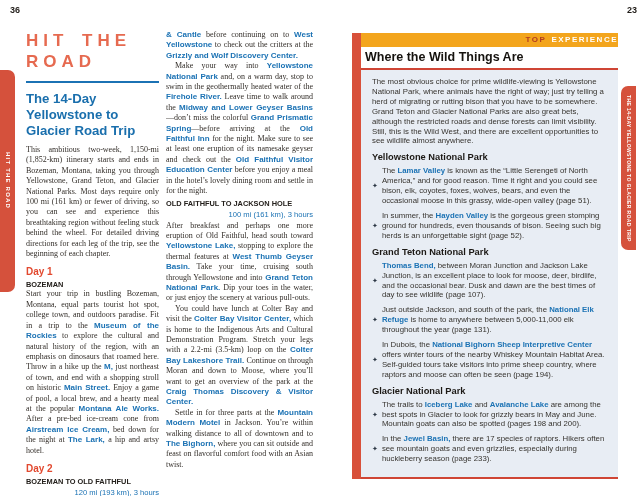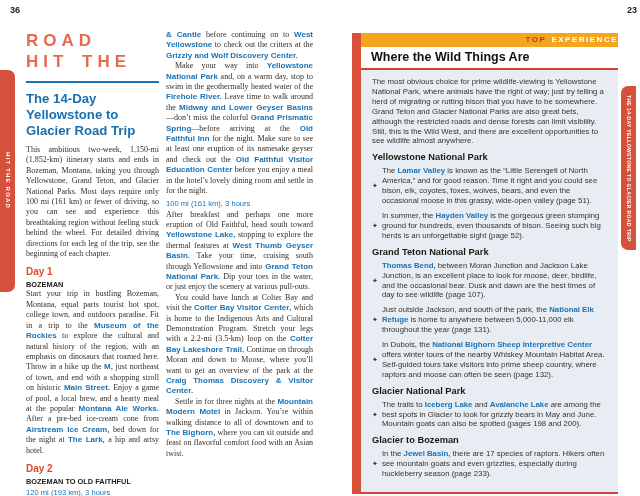--- a/index.html
+++ b/index.html
@@ -28,72 +28,73 @@
   .road-title{font-size:17px;font-weight:bold;letter-spacing:5px;word-spacing:4px;color:#e66a50;line-height:21px;}
   .blue-rule{height:2px;background:#1b72b4;margin:9px 0 8px;}
   .trip-heading{font-size:13.2px;font-weight:bold;color:#1a6fad;line-height:16px;margin:0 0 6px;}
 
   
   .blk{margin:0;}
   .page-left-text .blk.para{font-family:"Liberation Serif",serif;font-size:8px;line-height:10.4px;color:#332e29;text-align:justify;}
   .blk.para.ind{text-indent:9px;}
   .blk.day{font-size:10px;font-weight:bold;color:#e2492f;margin-top:7px;line-height:12px;}
   .blk.caps{font-size:7.4px;font-weight:bold;color:#24201c;line-height:9px;margin-top:2px;}
-  .blk.dur{font-size:7.6px;color:#1b72b4;line-height:9px;margin:2px 0 2px;}
+  .blk.dur{font-size:7.6px;color:#1b72b4;line-height:9px;margin:2px 0 2px;text-align:right;}
   .bb{color:#1b72b4;font-weight:bold;font-family:"Liberation Sans",sans-serif;}
 
   
   #feature-box{position:absolute;left:352px;top:33px;width:266px;border-bottom:2px solid #cf4535;}
   .red-bar{position:absolute;left:0;top:0;bottom:-2px;width:9px;background:#d8503a;}
   .box-main{margin-left:9px;}
   .banner{height:14px;line-height:14px;background:#f3a51d;text-align:right;font-size:8px;font-weight:bold;letter-spacing:1.5px;}
   .banner-top{color:#b23c20;}
   .banner-rest{color:#fff;margin-left:5px;}
-  .box-title{background:#fff;font-size:12.5px;font-weight:bold;color:#15120e;padding:3px 10px 4px;border-bottom:2px solid #cf4535;}
+  .box-title{background:#fff;font-size:12.5px;font-weight:bold;color:#15120e;padding:3px 4px 4px;border-bottom:2px solid #cf4535;}
   .box-content{background:#e8edf4;padding:7px 11px 8px;}
   .box-content .blk.para{font-size:7.8px;line-height:9.9px;color:#36332e;margin-bottom:5px;}
   .blk.sub{font-size:9.3px;font-weight:bold;color:#1c1915;margin:6px 0 4px;}
   .blk.bullet{display:flex;margin:0 0 5px;align-items:center;}
   .glyph{color:#2c3744;font-size:7px;line-height:9.9px;margin-right:4px;flex:0 0 auto;}
   .btext{flex:1;font-size:7.8px;line-height:9.9px;color:#36332e;}
 </style>
 </head>
 <body>
 
 <div class="pagenum" id="pn-left">36</div>
 <div class="edge-tab" id="tab-left">
   <span>HIT THE ROAD</span>
 </div>
 
 <div class="col page-left-text" id="col1">
   <div class="road-title">
+    <div>HIT THE</div>
     <div>ROAD</div>
-    <div>HIT THE</div>
   </div>
   <div class="blue-rule"></div>
   <div class="trip-heading">The 14-Day Yellowstone to Glacier Road Trip</div>
   <div>
       <div class="blk para"><span>This ambitious two-week, 1,150-mi (1,852-km) itinerary starts and ends in Bozeman, Montana, taking you through Yellowstone, Grand Teton, and Glacier National Parks. Most days require only 100 mi (161 km) or fewer of driving, so you can see and experience this breathtaking region without feeling stuck behind the wheel. For detailed driving directions for each leg of the trip, see the beginning of each chapter.</span></div>
       <div class="blk day">Day 1</div>
       <div class="blk caps">BOZEMAN</div>
       <div class="blk para"><span>Start your trip in bustling Bozeman, Montana, equal parts tourist hot spot, college town, and outdoors paradise. Fit in a trip to the </span><span class="bb">Museum of the Rockies</span><span> to explore the cultural and natural history of the region, with an emphasis on dinosaurs that roamed here. Throw in a hike up the </span><span class="bb">M,</span><span> just northeast of town, and end with a shopping stroll on historic </span><span class="bb">Main Street.</span><span> Enjoy a game of pool, a local brew, and a hearty meal at the popular </span><span class="bb">Montana Ale Works.</span><span> After a pre-bed ice-cream cone from </span><span class="bb">Airstream Ice Cream,</span><span> bed down for the night at </span><span class="bb">The Lark,</span><span> a hip and artsy hotel.</span></div>
       <div class="blk day">Day 2</div>
       <div class="blk caps">BOZEMAN TO OLD FAITHFUL</div>
       <div class="blk dur">120 mi (193 km), 3 hours</div>
     </div>
 </div>
 
 <div class="col page-left-text" id="col2">
   <div>
       <div class="blk para"><span class="bb">&amp; Cantle</span><span> before continuing on to </span><span class="bb">West Yellowstone</span><span> to check out the critters at the </span><span class="bb">Grizzly and Wolf Discovery Center.</span></div>
       <div class="blk para ind"><span>Make your way into </span><span class="bb">Yellowstone National Park</span><span> and, on a warm day, stop to swim in the geothermally heated water of the </span><span class="bb">Firehole River.</span><span> Leave time to walk around the </span><span class="bb">Midway and Lower Geyser Basins</span><span>—don’t miss the colorful </span><span class="bb">Grand Prismatic Spring</span><span>—before arriving at the </span><span class="bb">Old Faithful Inn</span><span> for the night. Make sure to see at least one eruption of its namesake geyser and check out the </span><span class="bb">Old Faithful Visitor Education Center</span><span> before you enjoy a meal in the hotel’s lovely dining room and settle in for the night.</span></div>
+      <div class="blk caps">OLD FAITHFUL TO JACKSON HOLE</div>
       <div class="blk dur">100 mi (161 km), 3 hours</div>
       <div class="blk para"><span>After breakfast and perhaps one more eruption of Old Faithful, head south toward </span><span class="bb">Yellowstone Lake,</span><span> stopping to explore the thermal features at </span><span class="bb">West Thumb Geyser Basin.</span><span> Take your time, cruising south through Yellowstone and into </span><span class="bb">Grand Teton National Park.</span><span> Dip your toes in the water, or just enjoy the scenery at various pull-outs.</span></div>
       <div class="blk para ind"><span>You could have lunch at Colter Bay and visit the </span><span class="bb">Colter Bay Visitor Center,</span><span> which is home to the Indigenous Arts and Cultural Demonstration Program. Stretch your legs with a 2.2-mi (3.5-km) loop on the </span><span class="bb">Colter Bay Lakeshore Trail.</span><span> Continue on through Moran and down to Moose, where you’ll want to get an overview of the park at the </span><span class="bb">Craig Thomas Discovery &amp; Visitor Center.</span></div>
-      <div class="blk para ind"><span>Settle in for three nights at the </span><span class="bb">Mountain Modern Motel</span><span> in Jackson. You’re within walking distance to all of downtown and to </span><span class="bb">The Bighorn,</span><span> where you can sit outside and feast on flavorful comfort food with an Asian twist.</span></div>
+      <div class="blk para ind"><span>Settle in for three parts at the </span><span class="bb">Mountain Modern Motel</span><span> in Jackson. You’re within walking distance to all of downtown and to </span><span class="bb">The Bighorn,</span><span> where you can sit outside and feast on flavorful comfort food with an Asian twist.</span></div>
     </div>
 </div>
 
 <div class="pagenum" id="pn-right">23</div>
 <div class="edge-tab" id="tab-right">
   <span>THE 14-DAY YELLOWSTONE TO GLACIER ROAD TRIP</span>
 </div>
 
 <div id="feature-box">
   <div class="red-bar"></div>
@@ -117,27 +118,26 @@
         <div class="blk bullet">
           <span class="glyph">✦</span>
           <span class="btext"><span class="bb">Thomas Bend,</span><span> between Moran Junction and Jackson Lake Junction, is an excellent place to look for moose, deer, birdlife, and the occasional bear. Dusk and dawn are the best times of day to see wildlife (page 107).</span></span>
         </div>
         <div class="blk bullet">
           <span class="glyph">✦</span>
           <span class="btext"><span>Just outside Jackson, and south of the park, the </span><span class="bb">National Elk Refuge</span><span> is home to anywhere between 5,000-11,000 elk throughout the year (page 131).</span></span>
         </div>
         <div class="blk bullet">
           <span class="glyph">✦</span>
-          <span class="btext"><span>In Dubois, the </span><span class="bb">National Bighorn Sheep Interpretive Center</span><span> offers winter tours of the nearby Whiskey Mountain Habitat Area. Self-guided tours take visitors into prime sheep country, where raptors and moose can often be seen (page 132).</span></span>
+          <span class="btext"><span>In Dubois, the </span><span class="bb">National Bighorn Sheep Interpretive Center</span><span> offers winter tours of the nearby Whiskey Mountain Habitat Area. Self-guided tours take visitors into prime sheep country, where raptors and moose can often be seen (page 194).</span></span>
         </div>
         <div class="blk sub">Glacier National Park</div>
         <div class="blk bullet">
           <span class="glyph">✦</span>
           <span class="btext"><span>The trails to </span><span class="bb">Iceberg Lake</span><span> and </span><span class="bb">Avalanche Lake</span><span> are among the best spots in Glacier to look for grizzly bears in May and June. Mountain goats can also be spotted (pages 198 and 200).</span></span>
         </div>
-        <div class="blk sub">Glacier to Bozeman</div>
         <div class="blk bullet">
           <span class="glyph">✦</span>
           <span class="btext"><span>In the </span><span class="bb">Jewel Basin,</span><span> there are 17 species of raptors. Hikers often see mountain goats and even grizzlies, especially during huckleberry season (page 233).</span></span>
         </div>
       </div>
   </div>
 </div>
 
 </body></html>

